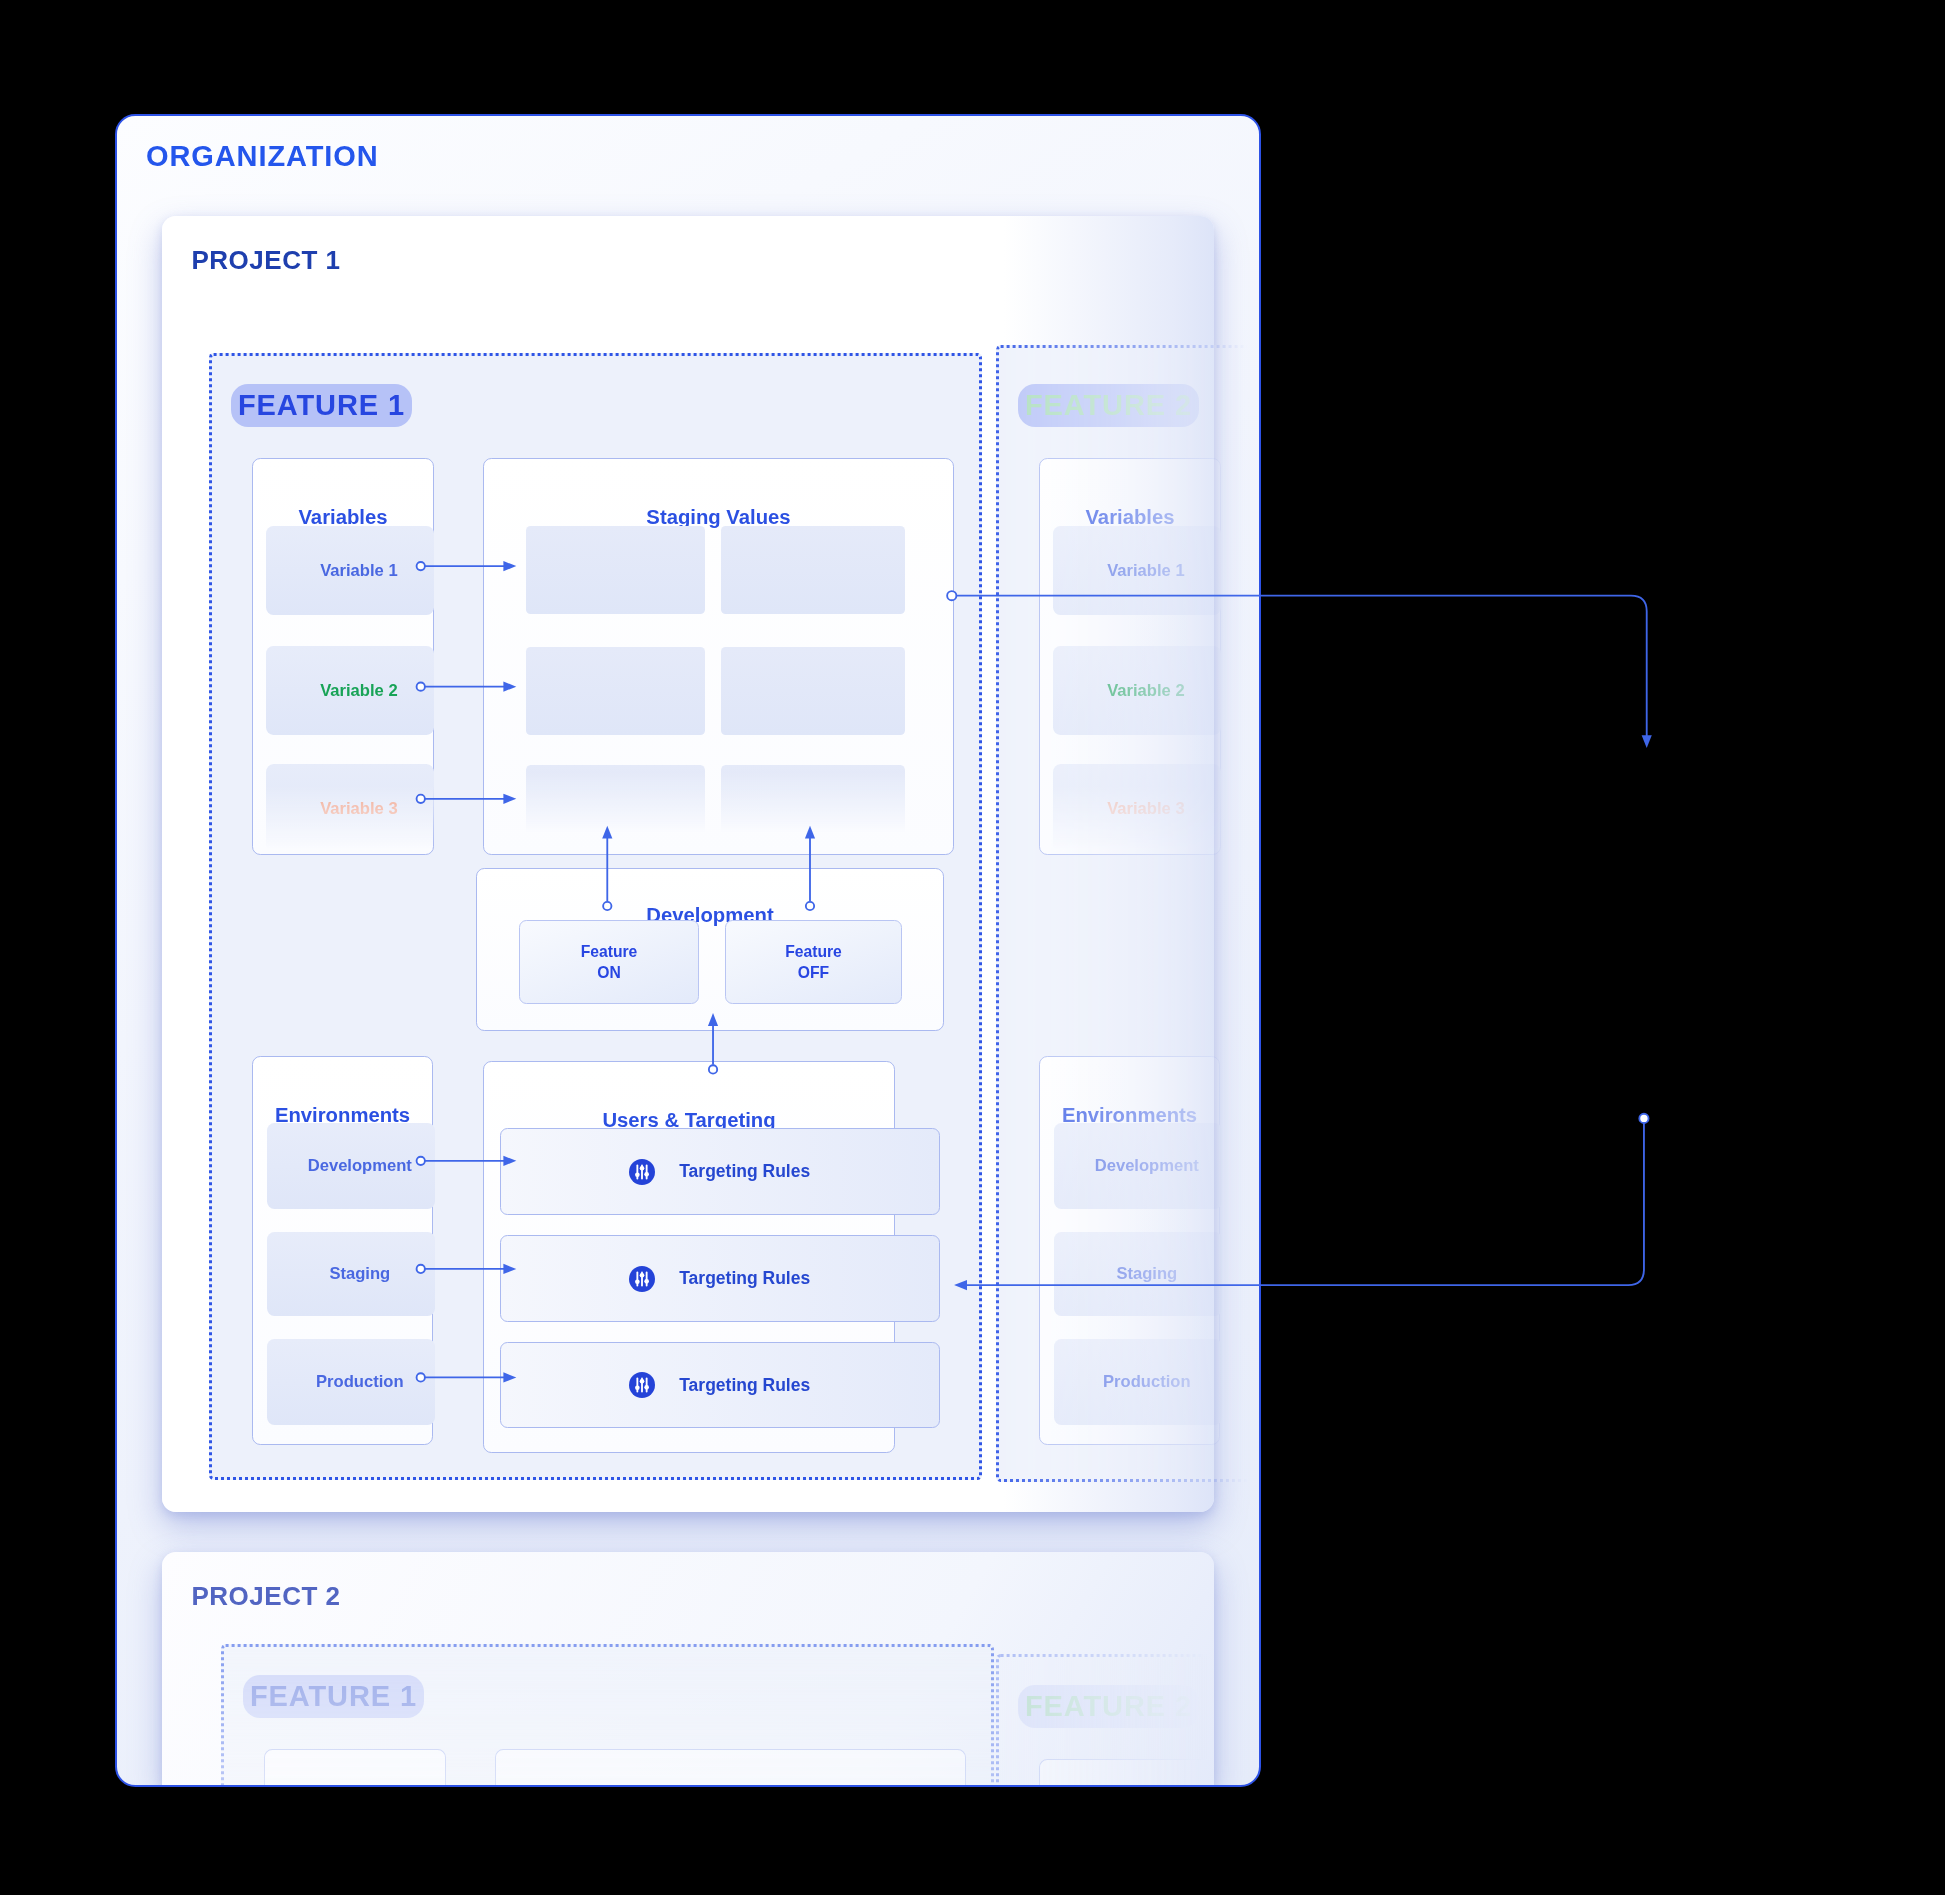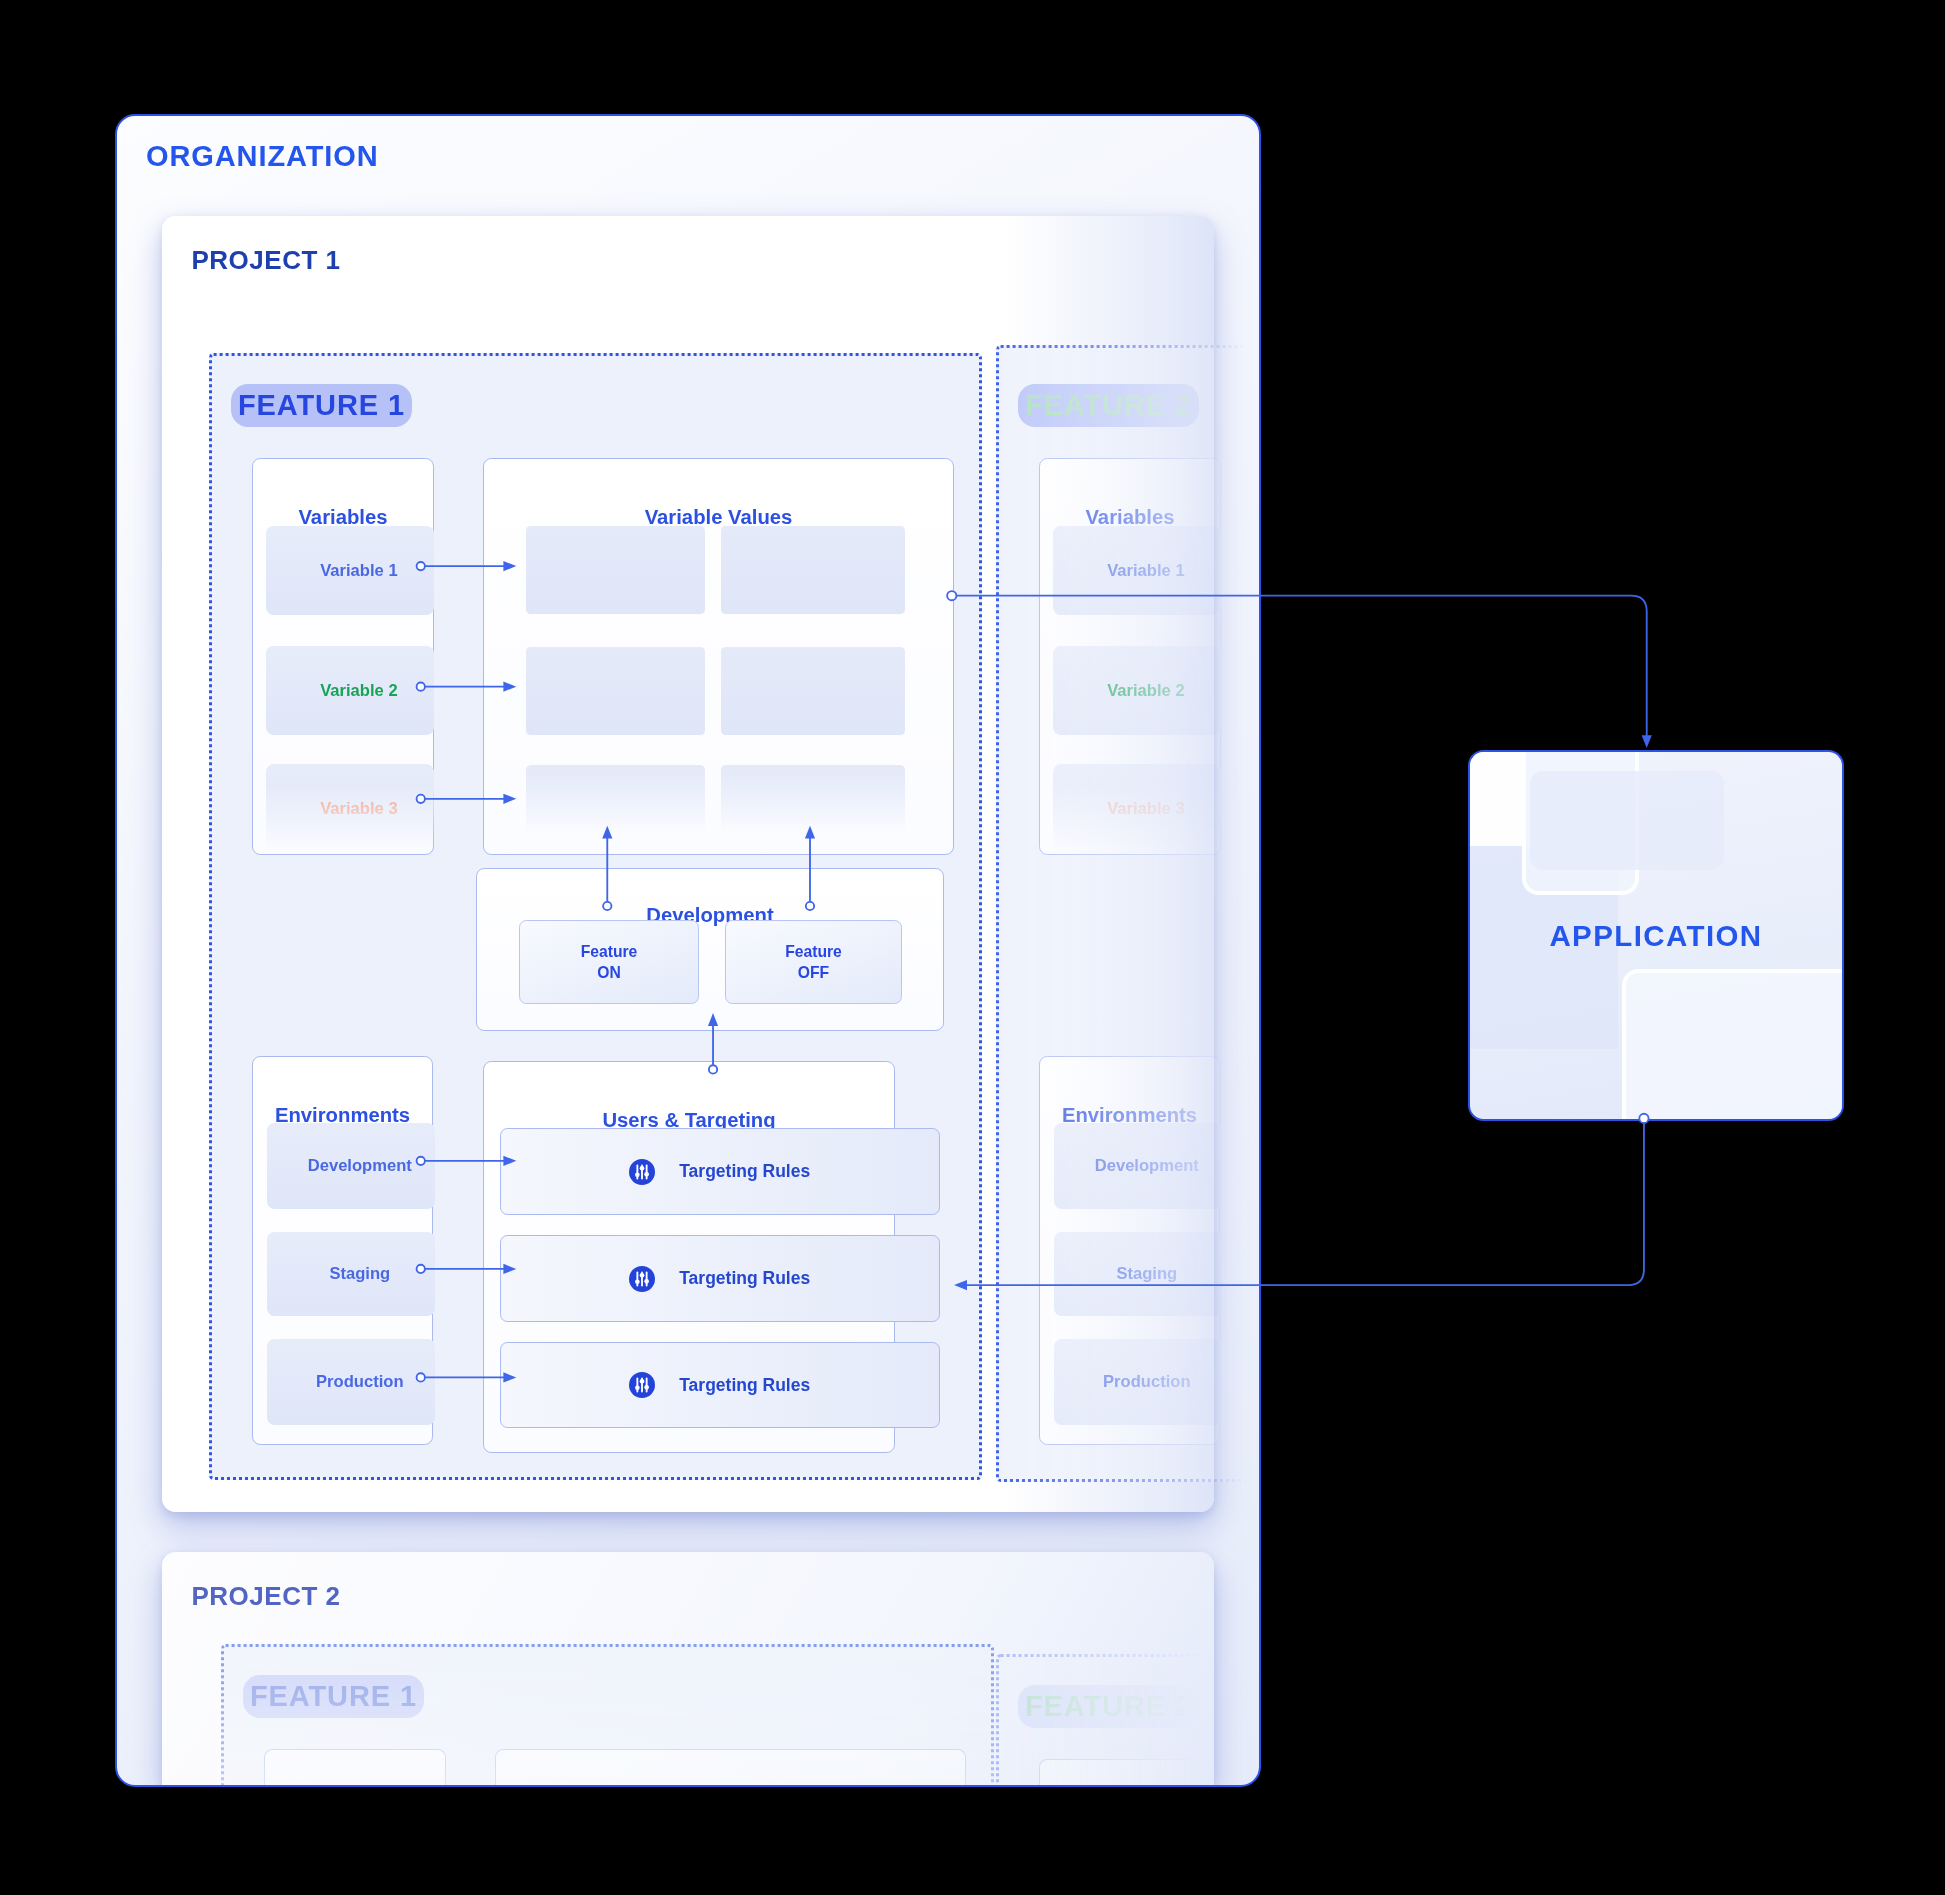--- a/index.html
+++ b/index.html
@@ -99,21 +99,21 @@
         <div class="abs pill">FEATURE 1</div>
 
         <div class="abs panel" style="left:40px;top:102px;width:182px;height:397px;">
           <div class="sec-title">Variables</div>
           <div class="abs item" style="left:13.4px;top:67px;width:151px;height:89px;">Variable 1</div>
           <div class="abs item green" style="left:13.4px;top:187px;width:151px;height:89px;">Variable 2</div>
           <div class="abs item salmon fade" style="left:13.4px;top:305px;width:151px;height:89px;">Variable 3</div>
         </div>
 
         <div class="abs panel" style="left:271px;top:102px;width:471px;height:397px;">
-          <div class="sec-title">Variable Values</div>
+          <div class="sec-title">Staging Values</div>
           <div class="abs cell" style="left:42px;top:67px;width:179px;height:88px;"></div>
           <div class="abs cell" style="left:237px;top:67px;width:184px;height:88px;"></div>
           <div class="abs cell" style="left:42px;top:188px;width:179px;height:88px;"></div>
           <div class="abs cell" style="left:237px;top:188px;width:184px;height:88px;"></div>
           <div class="abs cell fade" style="left:42px;top:306px;width:179px;height:74px;"></div>
           <div class="abs cell fade" style="left:237px;top:306px;width:184px;height:74px;"></div>
         </div>
 
         <div class="abs panel" style="left:264px;top:512px;width:468px;height:163px;">
           <div class="sec-title" style="top:6.5px;">Development</div>
@@ -206,28 +206,20 @@
         <div class="abs panel ghost" style="left:271px;top:102px;width:471px;height:74px;"></div>
       </div>
 
       <div class="abs feature p2f2">
         <div class="abs pill ghostgreen">FEATURE 2</div>
         <div class="abs panel ghost" style="left:40px;top:102px;width:182px;height:65px;"></div>
       </div>
     </div>
   </div>
 
-  <div class="abs app">
-    <div class="deco" style="left:0;top:0;width:52px;height:94px;background:rgba(255,255,255,.9);"></div>
-    <div class="deco" style="left:0;top:94px;width:148px;height:203px;background:rgba(222,229,248,.75);"></div>
-    <div class="deco" style="left:52px;top:-23px;width:117px;height:166px;border:4.2px solid rgba(255,255,255,.92);border-radius:16.6px;background:rgba(241,245,253,.75);box-sizing:border-box;"></div>
-    <div class="deco" style="left:60px;top:18.5px;width:194px;height:99px;background:rgba(229,235,250,.8);border-radius:13px;"></div>
-    <div class="deco" style="left:152px;top:217px;width:240px;height:175px;border:4.2px solid rgba(255,255,255,.95);border-radius:16.6px;background:rgba(243,246,253,.9);box-sizing:border-box;"></div>
-    <div class="abs app-title">APPLICATION</div>
-  </div>
 
   <svg class="abs wires" width="1946" height="1896" viewBox="0 0 4214 4106">
     <g stroke="#3f66e8" stroke-width="4" fill="none">
 
       <line x1="920" y1="1226" x2="1092" y2="1226"></line>
       <line x1="920" y1="1487" x2="1092" y2="1487"></line>
       <line x1="920" y1="1730" x2="1092" y2="1730"></line>
 
       <line x1="920" y1="2514" x2="1092" y2="2514"></line>
       <line x1="920" y1="2748" x2="1092" y2="2748"></line>

